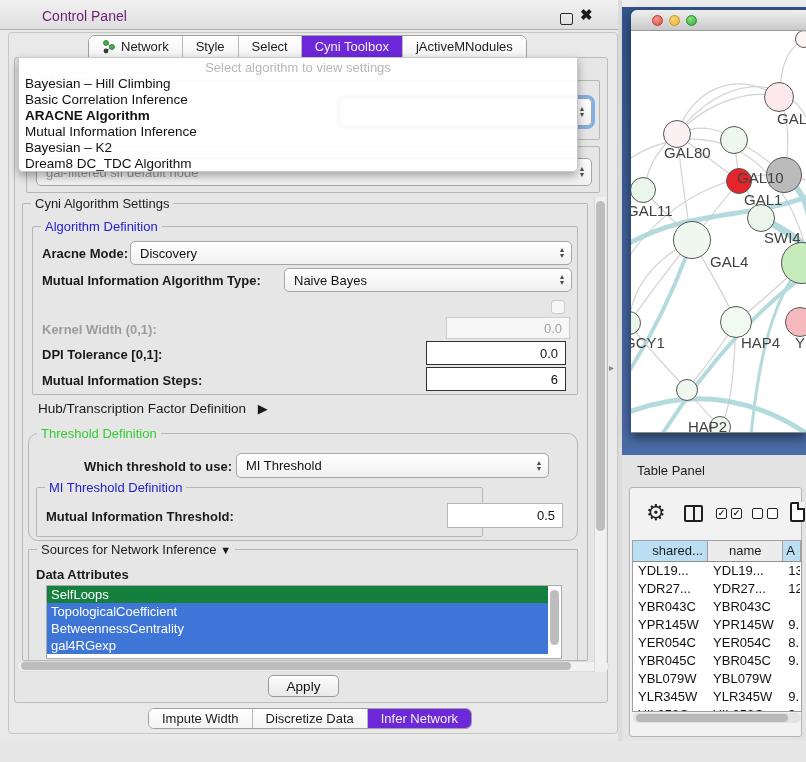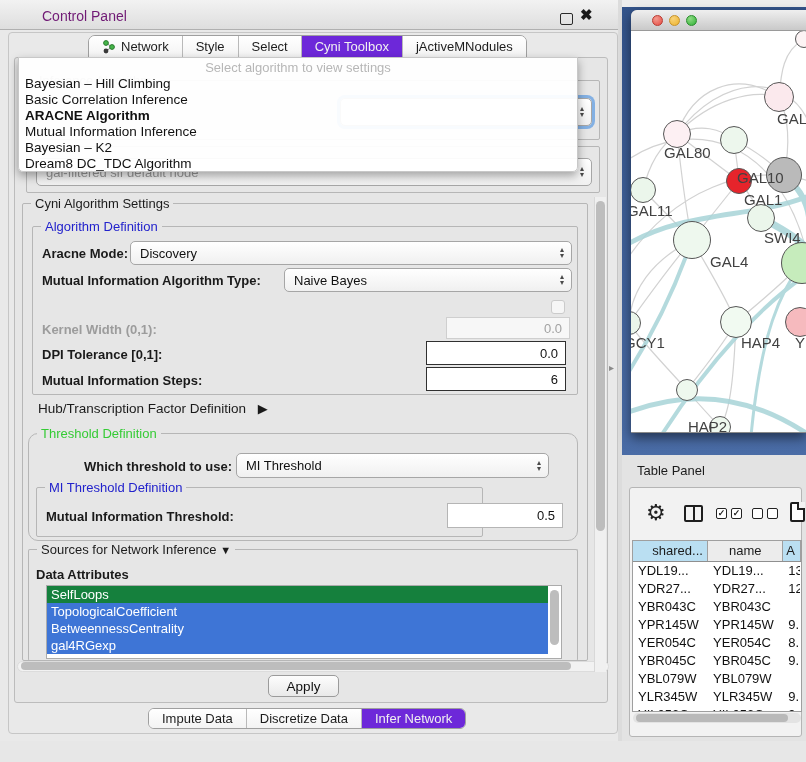--- a/index.html
+++ b/index.html
@@ -242,21 +242,21 @@
 
   <div class="abs" id="set-hscroll-track"></div>
   <div class="abs" id="set-hscroll-thumb"></div>
   <div class="abs" id="set-vscroll-track"></div>
   <div class="abs" id="set-vscroll-thumb"></div>
 
   <div class="abs" id="apply-btn">Apply</div>
 
   <div class="abs" id="bottom-tabs">
     <div class="tab">
-        <span>Impute Data</span>
+        <span>Impute Width</span>
       </div>
     <div class="tab">
         <span>Discretize Data</span>
       </div>
     <div class="tab active">
         <span>Infer Network</span>
       </div>
   </div>
 
   <div class="abs" id="mini-icon"></div>

